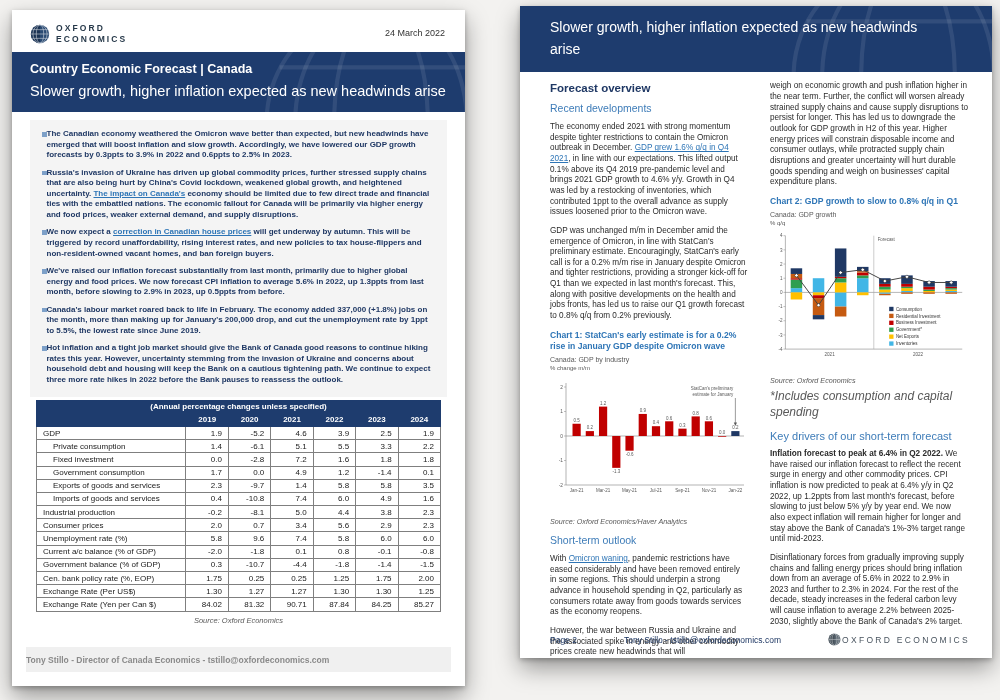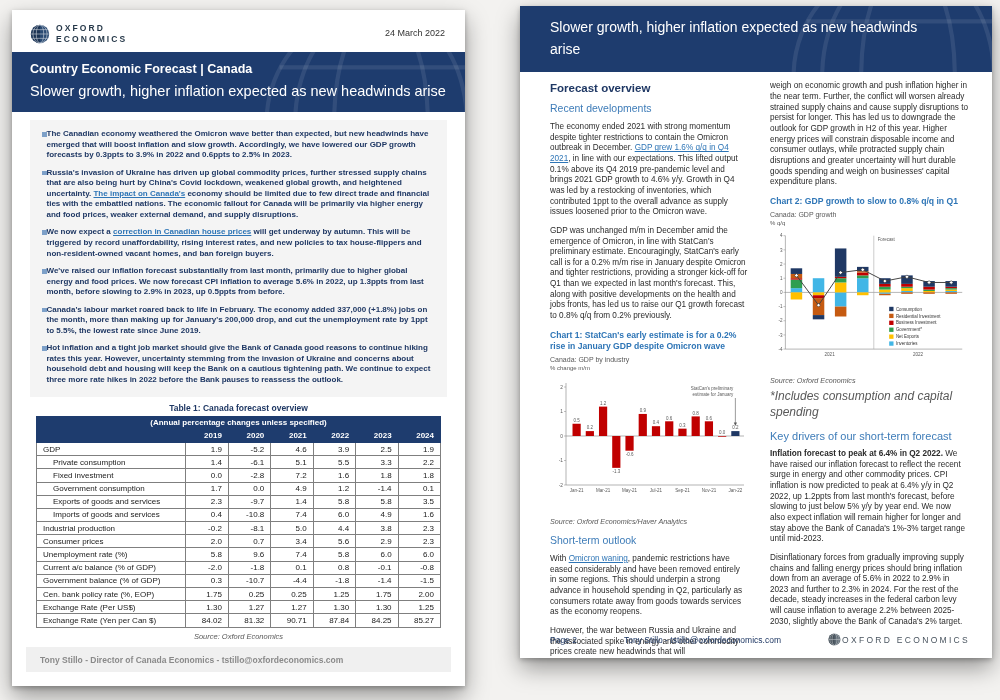--- a/index.html
+++ b/index.html
@@ -27,28 +27,28 @@
 .btext{font-size:8px;font-weight:bold;color:#1f3864;line-height:1.32}
 .lnk{color:#2e75b6;text-decoration:underline;cursor:pointer}
 .b{font-weight:bold}
 
 .tbl-caption{font-size:8.5px;font-weight:bold;color:#1f3864;text-align:center;margin-top:6px}
 .tbl-wrap{margin:3px 24px 0 24px}
 table{width:100%;border-collapse:collapse;font-size:8px}
 th,td{border:0.6px solid #7f7f7f;padding:1.6px 6px}
 thead th{background:#1e3c6e;color:#fff;font-weight:bold;border-color:#1e3c6e}
 .note-cell{text-align:center}
-#years-row th{text-align:right}
+#years-row th{}
 #years-row .lbl{width:37%}
 td.num{text-align:right}
 td.lbl{text-align:left}
 td.ind{padding-left:16px}
 .tbl-source{font-size:7.5px;font-style:italic;color:#595959;text-align:center;margin-top:4px}
 
-.p1-footer{position:absolute;left:14px;right:14px;bottom:14px;height:25px;background:#f0f0f0;display:flex;align-items:center;padding-left:14px;font-size:8.5px;font-weight:bold;color:#8a8a8a}
+.p1-footer{position:absolute;left:14px;right:14px;bottom:14px;height:25px;background:#f0f0f0;display:flex;align-items:center;font-size:8.5px;font-weight:bold;color:#8a8a8a}
 .p2-footer{position:absolute;left:30px;right:22px;bottom:12px;display:flex;justify-content:space-between;align-items:center;font-size:8.5px;color:#1f3864}
 .p2-logo{display:flex;gap:1px;align-items:center;color:#49545f;font-size:8.5px;letter-spacing:2.3px;font-weight:normal}
 
 .cols{display:flex;gap:22px;padding:9px 24px 0 30px}
 .col{flex:1;font-size:8.2px;line-height:1.3;color:#2b2b2b}
 .col p{margin-bottom:8px}
 .h-main{font-size:11.5px;font-weight:bold;color:#1f3864;margin-bottom:6px}
 .h-sub{font-size:10.5px;color:#3e7cb8;margin-bottom:6px}
 .chart-title{font-size:8.6px;font-weight:bold;color:#2e75b6;line-height:1.3;margin-bottom:3px}
 .chart-head .ct{font-size:7px;color:#595959}
@@ -117,21 +117,20 @@
       <div class="bullet">
         <span class="bmark"></span>
         <span class="btext"><span>Canada's labour market roared back to life in February. The economy added 337,000 (+1.8%) jobs on the month, more than making up for January's 200,000 drop, and cut the unemployment rate by 1ppt to 5.5%, the lowest rate since June 2019.</span></span>
       </div>
       <div class="bullet">
         <span class="bmark"></span>
         <span class="btext"><span>Hot inflation and a tight job market should give the Bank of Canada good reasons to continue hiking rates this year. However, uncertainty stemming from the invasion of Ukraine and concerns about household debt and housing will keep the Bank on a cautious tightening path. We continue to expect three more rate hikes in 2022 before the Bank pauses to reassess the outlook.</span></span>
       </div>
     </div>
 
-  <div class="tbl-caption">Table 1: Canada forecast overview</div>
   <div class="tbl-wrap">
     <table>
       <thead>
         <tr>
           <th class="note-cell" colspan="7">(Annual percentage changes unless specified)</th>
         </tr>
         <tr id="years-row">
           <th class="lbl"></th>
         <th>2019</th>
             <th>2020</th>

